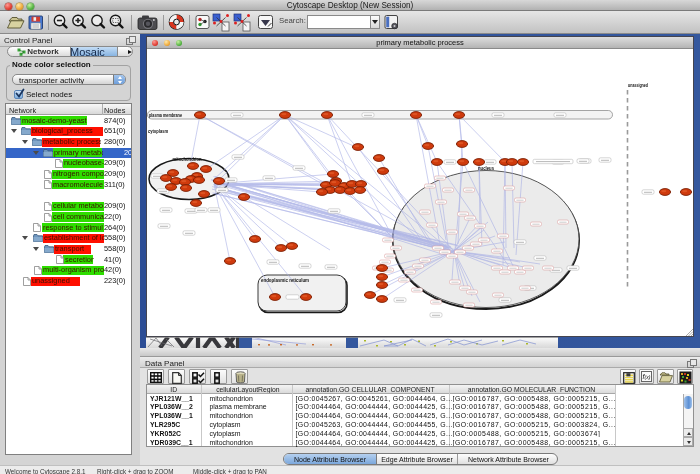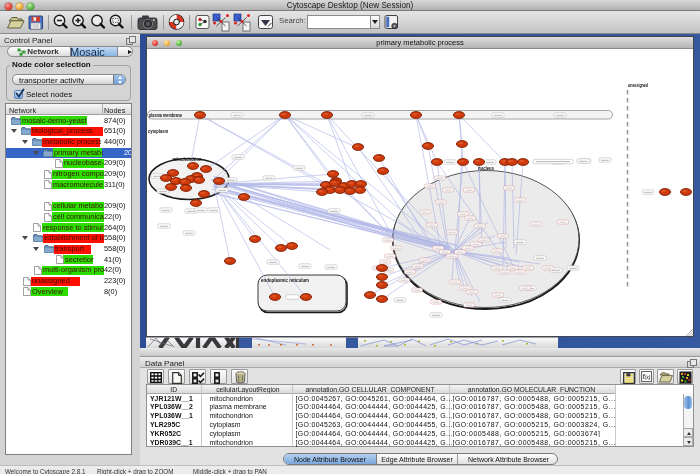--- a/index.html
+++ b/index.html
@@ -630,21 +630,21 @@
 <div class="abs" style="left:98px;top:1.2px;font-size:7.4px;line-height:8.6px;color:#111;">651(0)</div>
 </div>
 <div class="abs" style="left:0;top:32.9px;width:125px;height:10.7px;">
 <div class="abs" style="left:36px;top:0.7px;width:58.0px;height:9.1px;background:#ff0f00;"></div>
 <div class="abs" style="left:16px;top:3.2px;width:0;height:0;border-left:3.4px solid transparent;border-right:3.4px solid transparent;border-top:4.4px solid #4a4a4a;"></div>
 <svg class="abs" style="left:26px;top:1.3px;" width="10" height="8" viewBox="0 0 10 8">
         <path d="M0.5 2 L0.5 7.5 L9.5 7.5 L9.5 1.8 L5 1.8 L4 0.5 L1 0.5 Z" fill="#6d94bd" stroke="#3a5a7d" stroke-width="0.8"></path>
         <rect x="0.5" y="3" width="9" height="4.5" fill="#85a9cc"></rect>
       </svg>
 <div class="abs" style="left:37px;top:1.2px;width:57.5px;font-size:7.4px;line-height:8.6px;color:#3c1200;white-space:nowrap;overflow:hidden;">metabolic process</div>
-<div class="abs" style="left:98px;top:1.2px;font-size:7.4px;line-height:8.6px;color:#111;">440(0)</div>
+<div class="abs" style="left:98px;top:1.2px;font-size:7.4px;line-height:8.6px;color:#111;">280(0)</div>
 </div>
 <div class="abs" style="left:0;top:43.6px;width:125px;height:10.7px;">
 <div class="abs" style="left:0;top:0;width:125px;height:10.7px;background:#3566c8;"></div>
 <div class="abs" style="left:47px;top:0.7px;width:49.0px;height:9.1px;background:#2edd00;"></div>
 <div class="abs" style="left:27px;top:3.2px;width:0;height:0;border-left:3.4px solid transparent;border-right:3.4px solid transparent;border-top:4.4px solid #4a4a4a;"></div>
 <svg class="abs" style="left:37px;top:1.3px;" width="10" height="8" viewBox="0 0 10 8">
         <path d="M0.5 2 L0.5 7.5 L9.5 7.5 L9.5 1.8 L5 1.8 L4 0.5 L1 0.5 Z" fill="#6d94bd" stroke="#3a5a7d" stroke-width="0.8"></path>
         <rect x="0.5" y="3" width="9" height="4.5" fill="#85a9cc"></rect>
       </svg>
 <div class="abs" style="left:48px;top:1.2px;width:48.5px;font-size:7.4px;line-height:8.6px;color:#3c1200;white-space:nowrap;overflow:hidden;">primary metabo</div>
@@ -743,29 +743,20 @@
 <div class="abs" style="left:98px;top:1.2px;font-size:7.4px;line-height:8.6px;color:#111;">42(0)</div>
 </div>
 <div class="abs" style="left:0;top:172.0px;width:125px;height:10.7px;">
 <div class="abs" style="left:25px;top:0.7px;width:49.0px;height:9.1px;background:#ff0f00;"></div>
 <svg class="abs" style="left:17px;top:0.8px;" width="8" height="9" viewBox="0 0 8 9">
         <path d="M0.5 0.5 L5 0.5 L7.5 3 L7.5 8.5 L0.5 8.5 Z" fill="#fff" stroke="#888" stroke-width="0.8"></path>
         <path d="M5 0.5 L5 3 L7.5 3" fill="none" stroke="#888" stroke-width="0.8"></path>
       </svg>
 <div class="abs" style="left:26px;top:1.2px;width:48.5px;font-size:7.4px;line-height:8.6px;color:#3c1200;white-space:nowrap;overflow:hidden;">unassigned</div>
 <div class="abs" style="left:98px;top:1.2px;font-size:7.4px;line-height:8.6px;color:#111;">223(0)</div>
-</div>
-<div class="abs" style="left:0;top:182.7px;width:125px;height:10.7px;">
-<div class="abs" style="left:25px;top:0.7px;width:37.0px;height:9.1px;background:#2edd00;"></div>
-<svg class="abs" style="left:17px;top:0.8px;" width="8" height="9" viewBox="0 0 8 9">
-        <path d="M0.5 0.5 L5 0.5 L7.5 3 L7.5 8.5 L0.5 8.5 Z" fill="#fff" stroke="#888" stroke-width="0.8"></path>
-        <path d="M5 0.5 L5 3 L7.5 3" fill="none" stroke="#888" stroke-width="0.8"></path>
-      </svg>
-<div class="abs" style="left:26px;top:1.2px;width:36.5px;font-size:7.4px;line-height:8.6px;color:#3c1200;white-space:nowrap;overflow:hidden;">Overview</div>
-<div class="abs" style="left:98px;top:1.2px;font-size:7.4px;line-height:8.6px;color:#111;">8(0)</div>
 </div>
 </div>
 
 <div class="abs" style="left:140px;top:356px;width:560px;height:109px;background:#e2e2e2;"></div>
 <div class="abs" style="left:140px;top:356px;width:560px;height:12px;background:linear-gradient(#ececec,#d2d2d2);border-bottom:1px solid #aaa;border-top:1px solid #999;">
  <div class="abs" style="left:5px;top:1.5px;font-size:8px;color:#222;">Data Panel</div>
  <svg class="abs" style="left:547px;top:1.5px;" width="10" height="9" viewBox="0 0 10 9">
   <rect x="0.5" y="2.5" width="6" height="6" fill="none" stroke="#777" stroke-width="1"></rect>
   <rect x="3.5" y="0.5" width="6" height="6" fill="#e8e8e8" stroke="#777" stroke-width="1"></rect>
  </svg>

